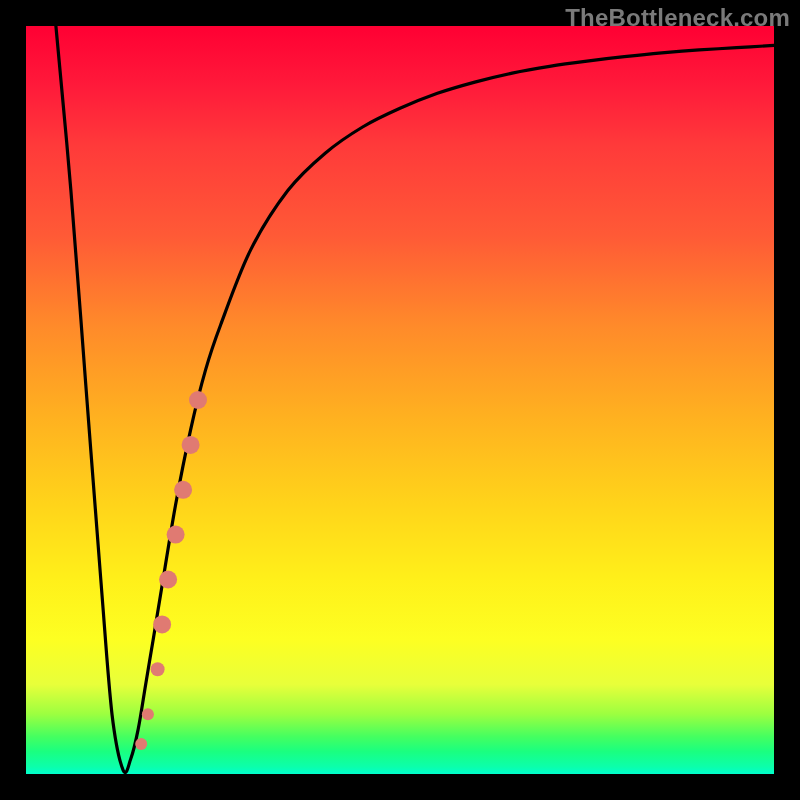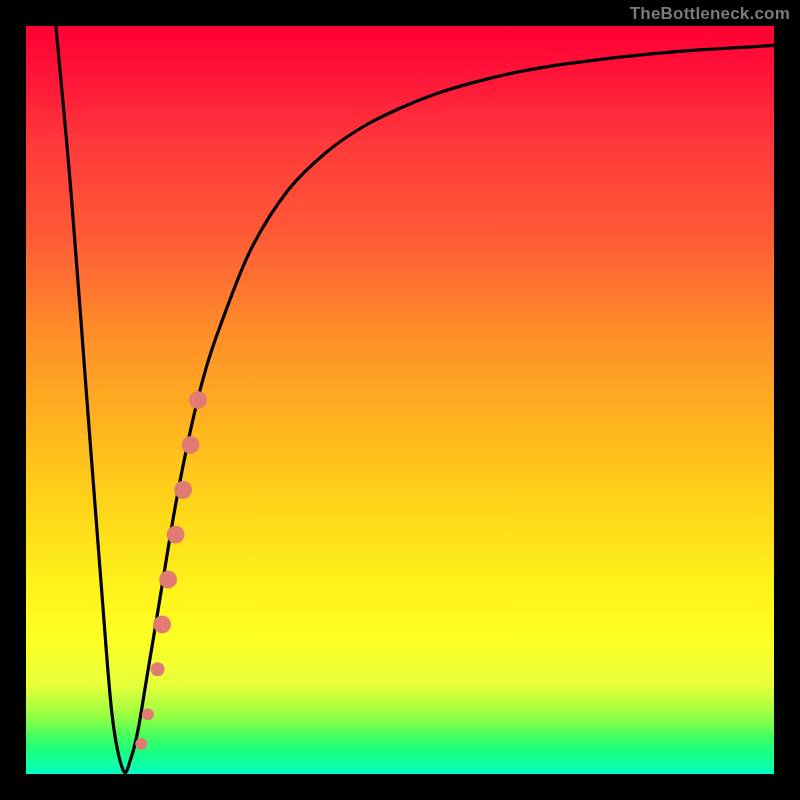--- a/index.html
+++ b/index.html
@@ -41,21 +41,21 @@
       #1aff80 97%,
       #0cffaa 99%,
       #00ffcc 100%
     );
   }
   .watermark {
     position: absolute;
     top: 4px;
     right: 10px;
     font-family: Arial, Helvetica, sans-serif;
-    font-size: 17px;
+    font-size: 24px;
     font-weight: 600;
     color: #7a7a7a;
     letter-spacing: 0.2px;
     user-select: none;
   }
   svg.curve {
     position: absolute;
     left: 0;
     top: 0;
     width: 748px;

